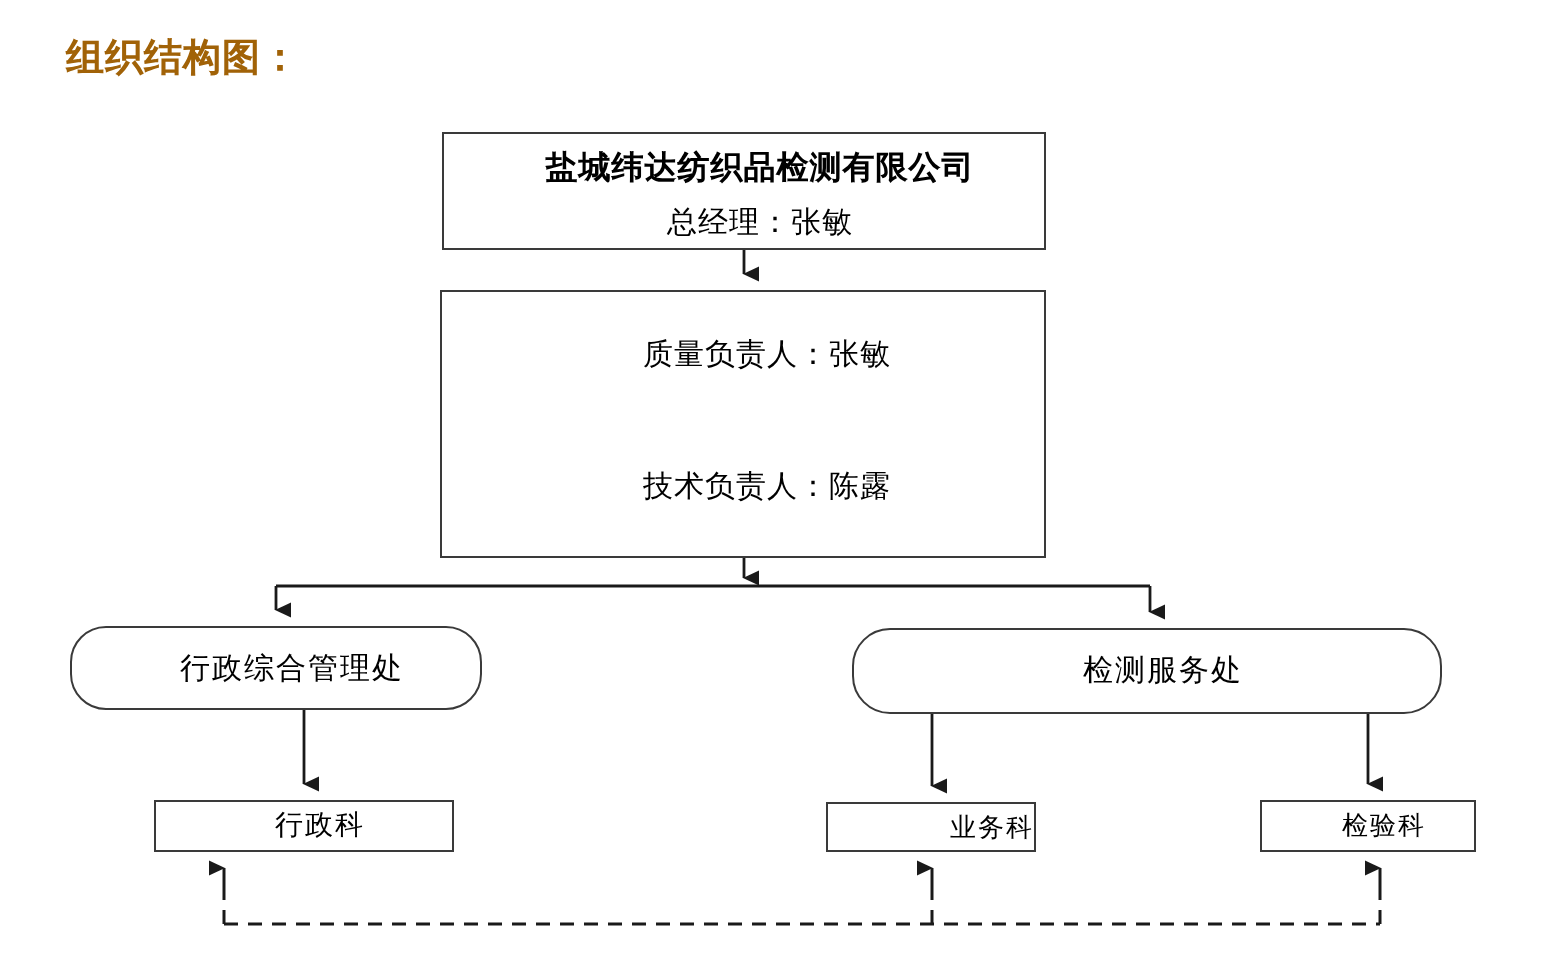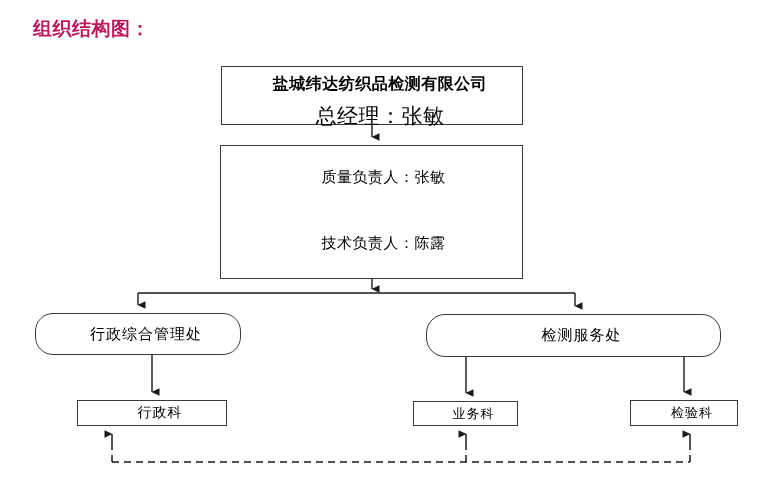--- a/index.html
+++ b/index.html
@@ -14,21 +14,21 @@
     background: #ffffff;
     font-family: "DejaVu Sans", "Liberation Sans", sans-serif;
     overflow: hidden;
   }
   .title {
     position: absolute;
     left: 33px;
     top: 16px;
     font-size: 19px;
     font-weight: bold;
-    color: #be185d;
+    color: #a16207;
     letter-spacing: 0.5px;
     white-space: nowrap;
   }
   .node {
     position: absolute;
     box-sizing: border-box;
     border: 1px solid #3a3a3a;
     background: #ffffff;
     display: flex;
     flex-direction: column;
@@ -49,21 +49,21 @@
     height: 59px;
     justify-content: flex-start;
     padding-top: 7px;
   }
   #node-company .company-name {
     font-size: 16px;
     font-weight: bold;
     letter-spacing: 0.5px;
   }
   #node-company .gm-line {
-    font-size: 21px;
+    font-size: 15px;
     margin-top: 7px;
     letter-spacing: 0.5px;
     text-align: center;
   }
   
   #node-leads {
     left: 220px;
     top: 145px;
     width: 303px;
     height: 134px;
@@ -107,20 +107,21 @@
     font-size: 14px;
     letter-spacing: 1px;
   }
   #node-business-dept {
     left: 413px;
     top: 401px;
     width: 105px;
     height: 25px;
     font-size: 13px;
     letter-spacing: 1px;
+    align-items: flex-end;
   }
   #node-inspection-dept {
     left: 630px;
     top: 400px;
     width: 108px;
     height: 26px;
     font-size: 13px;
     letter-spacing: 1px;
   }
   

